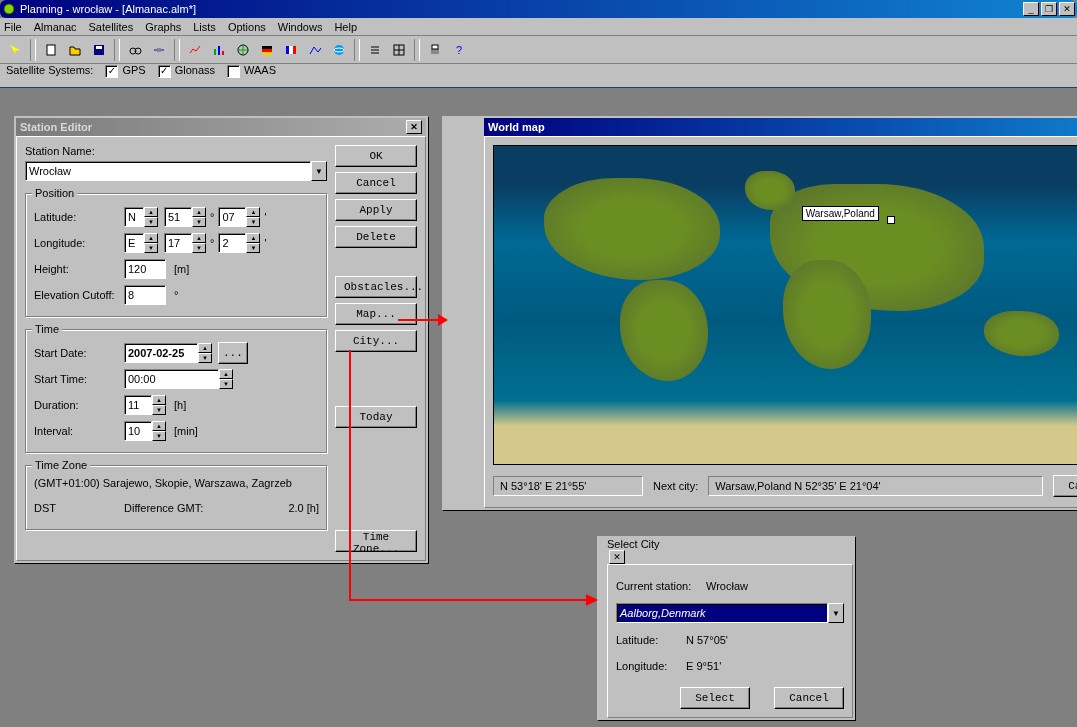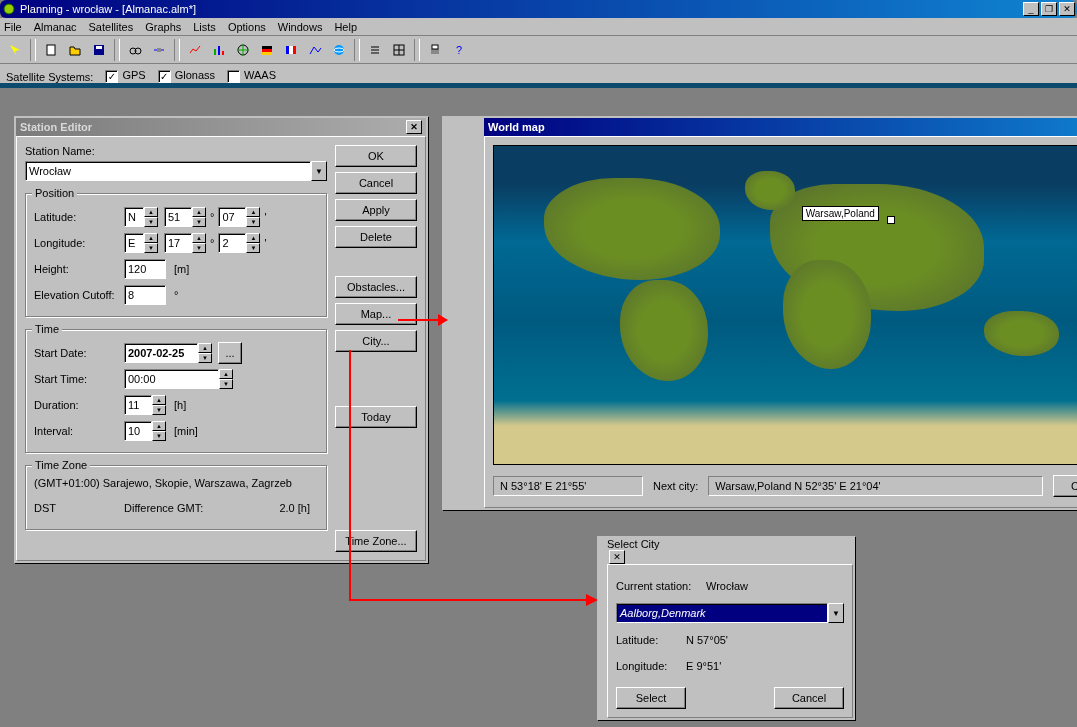--- a/index.html
+++ b/index.html
@@ -23,34 +23,34 @@
   border-radius: 6px;
 }
 .titlebar .ticon { width: 14px; height: 14px; margin-right: 4px; display:flex; align-items:center; justify-content:center; }
 .titlebar .title-text { flex: 1; }
 .winbtn { width: 16px; height: 14px; background:#c0c0c0; border:1px solid #fff; border-right-color:#000; border-bottom-color:#000; margin-left:2px; display:flex; align-items:center; justify-content:center; font-size:9px; font-family: Arial; color:#000;}
 .menubar { background:#c0c0c0; height:18px; display:flex; align-items:center; padding:0 4px; gap:12px; border-bottom:1px solid #808080;}
 .menubar span { cursor:default; }
 .toolbar { background:#c0c0c0; height:28px; display:flex; align-items:center; padding:2px 4px; gap:2px; border-bottom:1px solid #808080;}
 .tbtn { width:22px; height:22px; border:1px solid #c0c0c0; display:flex; align-items:center; justify-content:center; }
 .tsep { width:6px; height:22px; border-left:1px solid #808080; border-right:1px solid #fff; margin:0 2px;}
-.satbar { background:#c0c0c0; height:24px; display:flex; align-items:flex-end; padding:0 6px; gap:12px; border-bottom:5px solid #0c4a6e;}
+.satbar { background:#c0c0c0; height:24px; display:flex; align-items:flex-start; padding:0 6px; gap:12px; border-bottom:1px solid #0c4a6e;}
 .checkbox { width:13px; height:13px; background:#fff; border:1px solid #808080; border-right-color:#fff; border-bottom-color:#fff; box-shadow: inset 1px 1px 0 #000; display:inline-flex; align-items:center; justify-content:center; margin-right:4px; vertical-align:middle;}
 .checkbox.checked::after { content:"✓"; font-size:10px; line-height:1; }
 .workspace { position:absolute; top:88px; left:0; right:0; bottom:0; }
 .mdiwin { position:absolute; background:#c0c0c0; border:2px solid #c0c0c0; box-shadow: 1px 1px 0 #000; }
 .mdiwin .mdi-title { background: linear-gradient(to right, #000080, #1084d0); color:#fff; height:18px; display:flex; align-items:center; padding:0 4px; font-weight:bold;justify-content:flex-end; }
 .mdiwin.inactive .mdi-title { background: linear-gradient(to right, #7b7b7b, #adadad); color:#d8d8d8; }
 .mdi-title .title-text{ flex:1; }
 .mdibody { padding:8px; border:1px solid #808080; border-top-color:#fff; border-left-color:#fff; }
-.fieldset { border:1px solid #808080; box-shadow: 1px 1px 0 #fff inset, 1px 1px 0 #fff; padding:10px 16px 8px 8px; margin-top:6px; position:relative; }
+.fieldset { border:1px solid #808080; box-shadow: 1px 1px 0 #fff inset, 1px 1px 0 #fff; padding:10px 7px 8px 8px; margin-top:6px; position:relative; }
 .fieldset > .legend { position:absolute; top:-7px; left:6px; background:#c0c0c0; padding:0 3px; }
 .row { display:flex; align-items:center; height:26px; }
 .lbl { width:90px; }
-.btn { min-width:70px; height:22px; background:#c0c0c0; border:1px solid #fff; border-right-color:#000; border-bottom-color:#000; box-shadow: inset -1px -1px 0 #808080; padding:0 8px; font-family:Liberation Sans, sans-serif; font-size:11px; }
+.btn { min-width:70px; height:22px; background:#c0c0c0; border:1px solid #fff; border-right-color:#000; border-bottom-color:#000; box-shadow: inset -1px -1px 0 #808080; padding:0 8px; font-family:Liberation Mono, monospace; font-size:11px; }
 .btncol { display:flex; flex-direction:column; gap:5px; }
 .input { background:#fff; border:1px solid #808080; border-right-color:#fff; border-bottom-color:#fff; box-shadow: inset 1px 1px 0 #000; height:20px; padding:1px 3px; font-family:inherit; font-size:11px;}
 .combo { display:flex; }
 .combo .input{ flex:1; }
 .combo .drop { width:16px; height:20px; background:#c0c0c0; border:1px solid #fff; border-right-color:#000; border-bottom-color:#000; display:flex; align-items:center; justify-content:center; font-size:8px;}
 .spin { display:inline-flex; }
 .spin .input { width:28px; }
 .spin .arrows { display:flex; flex-direction:column; }
 .spin .ar { width:14px; height:10px; background:#c0c0c0; border:1px solid #fff; border-right-color:#000; border-bottom-color:#000; font-size:6px; display:flex; align-items:center; justify-content:center;}
 .map-canvas { width:100%; height:320px; background: linear-gradient(to bottom, #0a3d62 0%, #0a3d62 12%, #006994 30%, #005a80 55%, #007090 80%, #d4c88a 88%, #d4c88a 100%); position:relative; border:1px solid #000;}
@@ -406,21 +406,21 @@
       <div class="drop">▼</div>
     </div>
     <div class="row">
       <span style="width:70px;">Latitude:</span>
       <span>N  57°05'</span>
     </div>
     <div class="row">
       <span style="width:70px;">Longitude:</span>
       <span>E  9°51'</span>
     </div>
-    <div style="display:flex; gap:24px; justify-content:space-between; margin-top:8px;">
+    <div style="display:flex; gap:24px; justify-content:flex-end; margin-top:8px;">
       <button class="btn">Select</button>
       <button class="btn">Cancel</button>
     </div>
   </div>
 </div>
 
 <svg class="arrow-svg" style="left:398px; top:222px; width:50px; height:20px;">
   <line x1="0" y1="10" x2="40" y2="10" stroke="#f00" stroke-width="2"></line>
   <polygon points="40,4 50,10 40,16" fill="#f00"></polygon>
 </svg>

